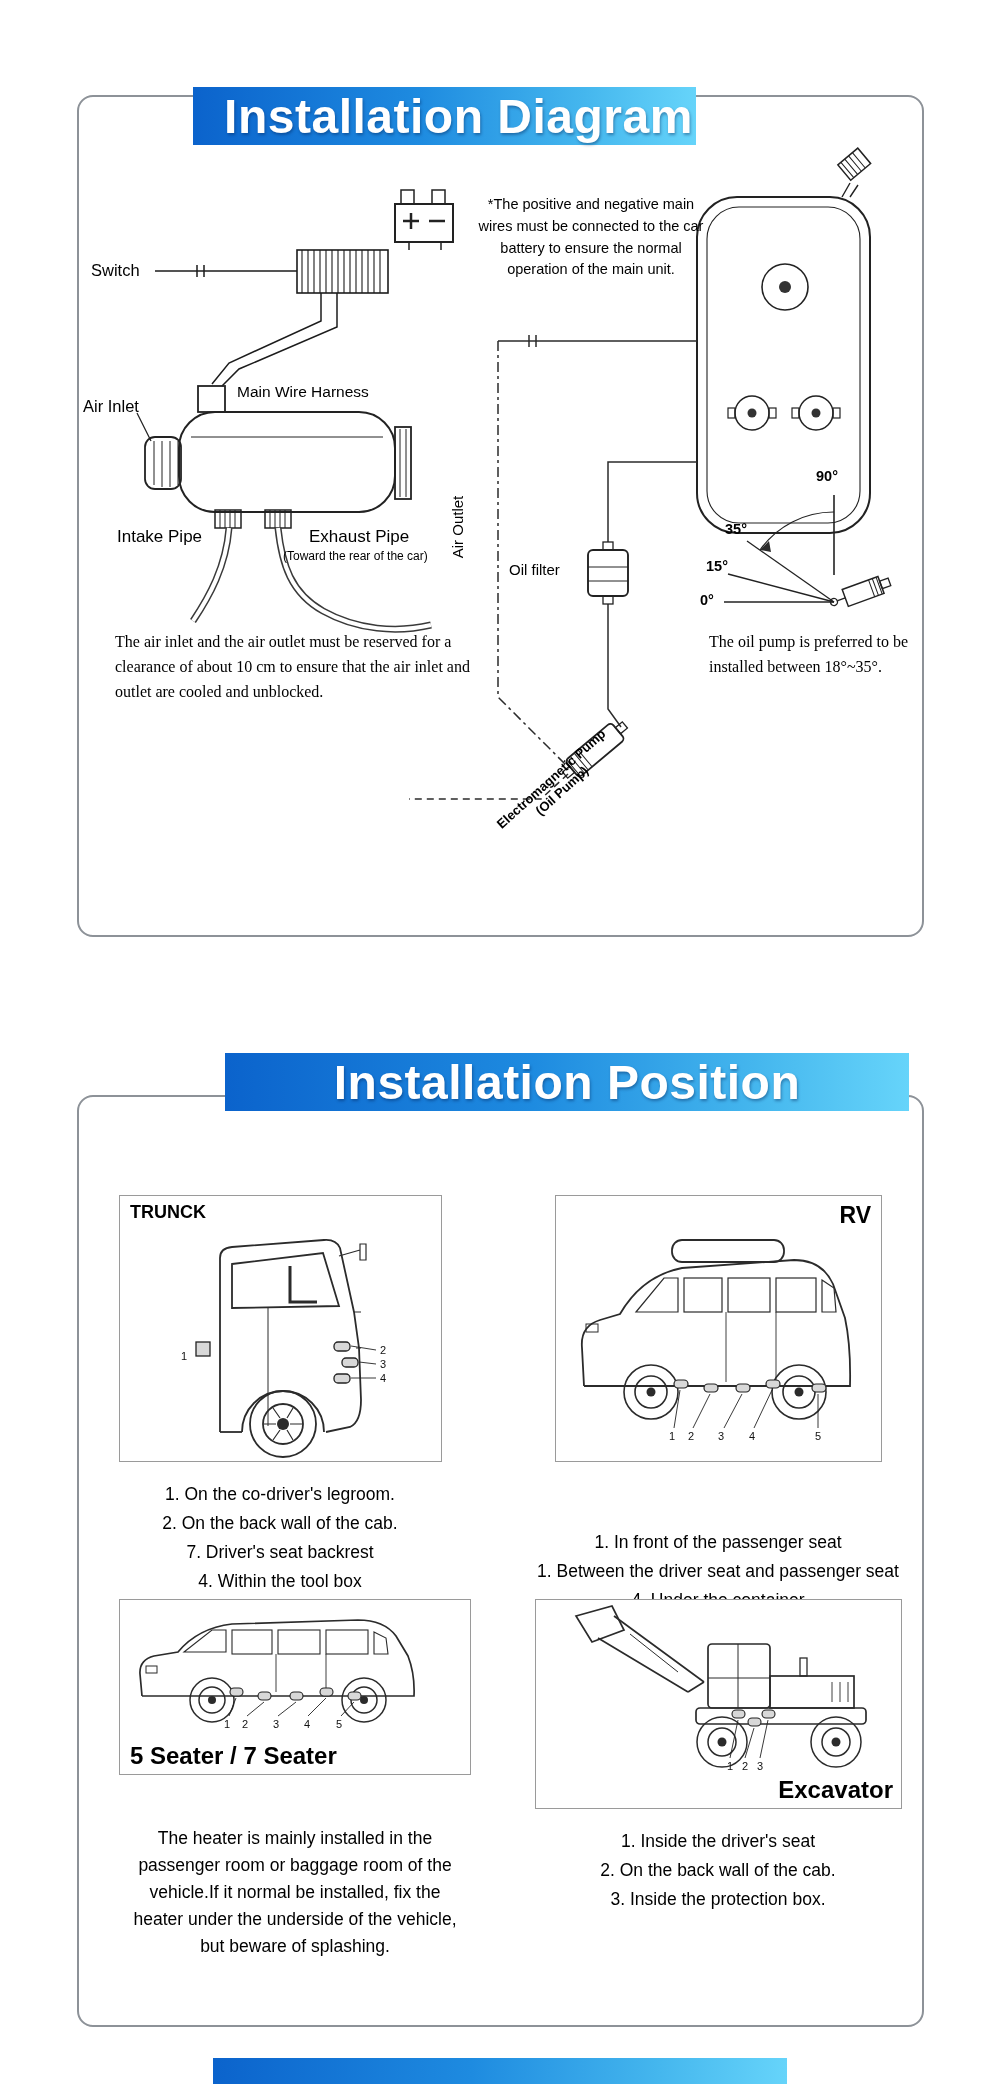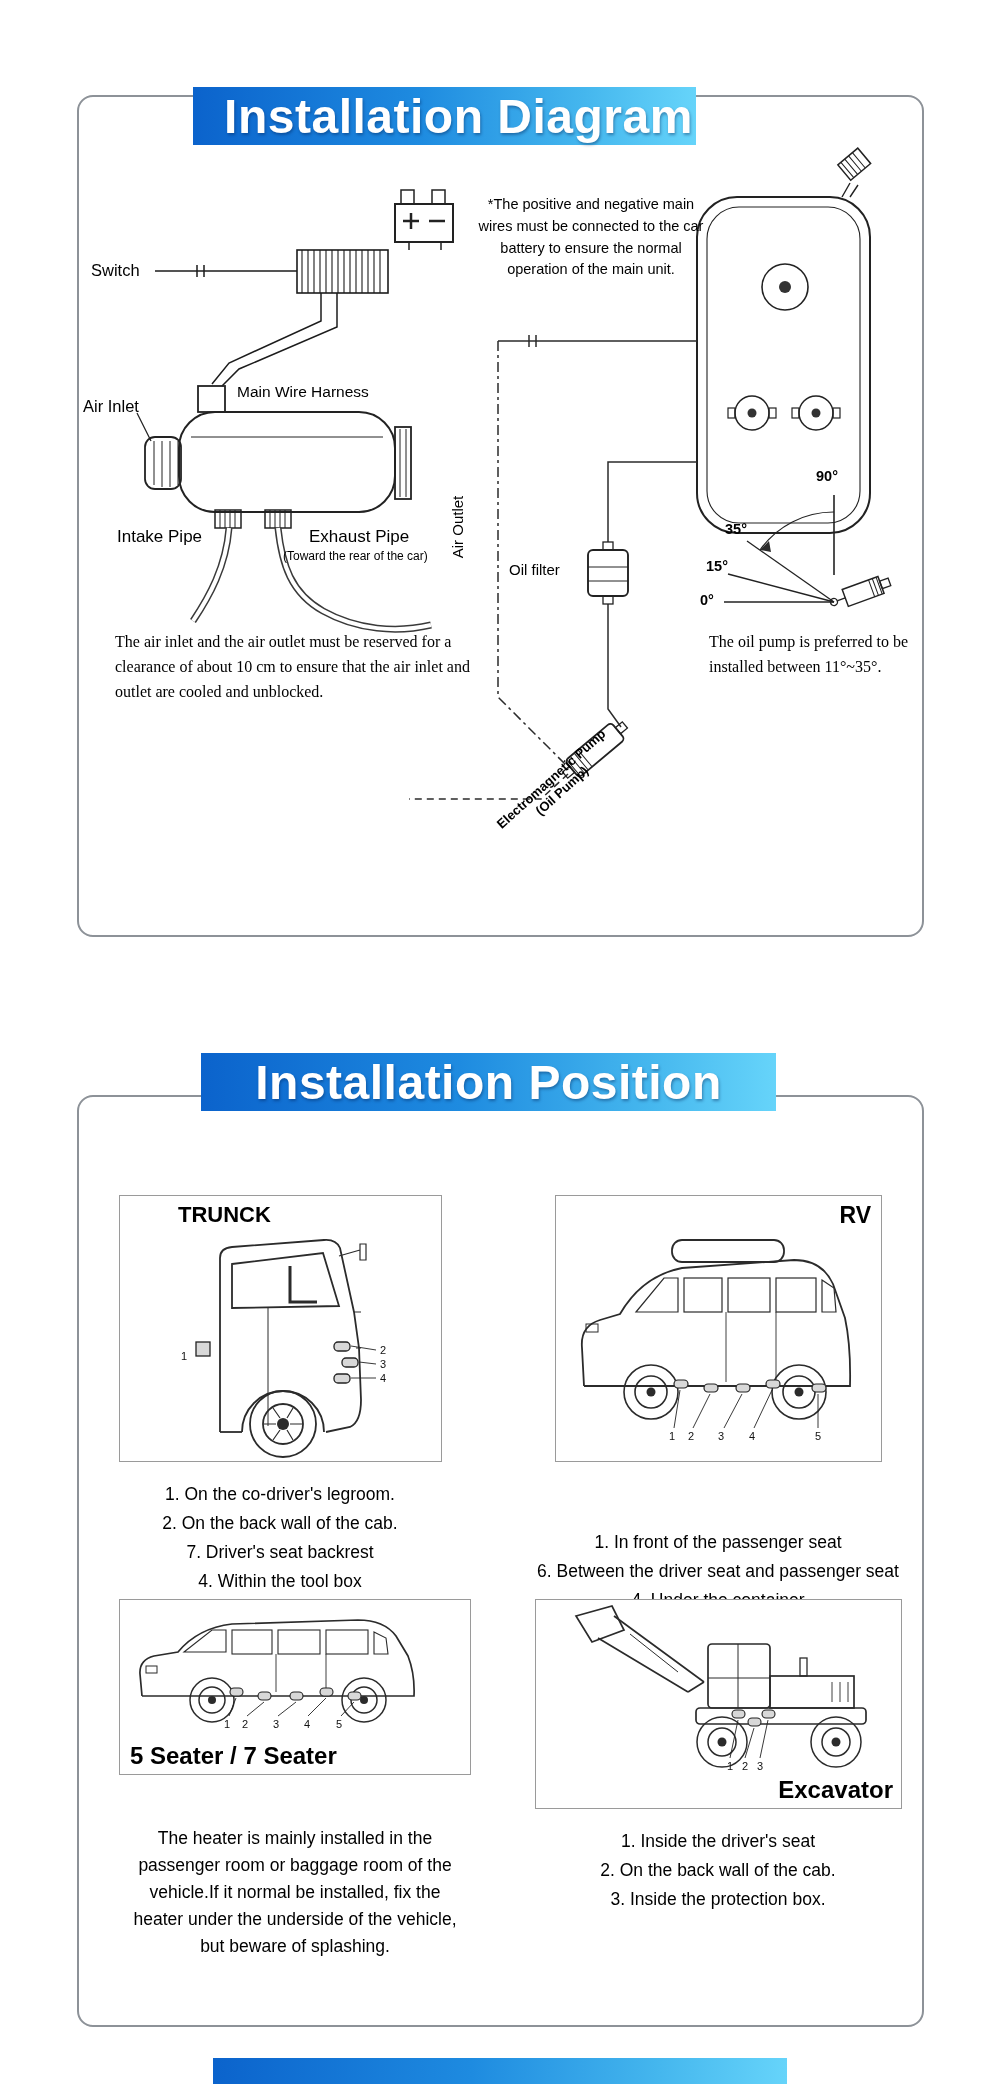--- a/index.html
+++ b/index.html
@@ -154,31 +154,31 @@
       <div>Electromagnetic Pump</div>
       <div>(Oil Pump)</div>
     </div>
 
     <div class="lbl ang" style="left:737px; top:371px;">90°</div>
     <div class="lbl ang" style="left:646px; top:424px;">35°</div>
     <div class="lbl ang" style="left:627px; top:461px;">15°</div>
     <div class="lbl ang" style="left:621px; top:495px;">0°</div>
 
     <div class="lbl wrap serif" style="left:36px; top:533px; width:390px; font-size:16px; line-height:1.55;">The air inlet and the air outlet must be reserved for a clearance of about 10 cm to ensure that the air inlet and outlet are cooled and unblocked.</div>
-    <div class="lbl wrap serif" style="left:630px; top:533px; width:225px; font-size:16px; line-height:1.55;">The oil pump is preferred to be installed between 11°~35°.</div>
+    <div class="lbl wrap serif" style="left:630px; top:533px; width:225px; font-size:16px; line-height:1.55;">The oil pump is preferred to be installed between 18°~35°.</div>
   </div>
 
   <div class="banner" style="left:193px; top:87px; width:503px;padding-left:28px;">
     <div class="banner-title">Installation Diagram</div>
   </div>
 
   <div class="panel" style="left:77px; top:1095px; width:847px; height:932px;">
 
     <div class="vbox" style="left:40px; top:98px; width:323px; height:267px;">
-      <div class="vlabel" style="left:10px; top:6px; font-size:22px;margin-left:48px;">TRUNCK</div>
+      <div class="vlabel" style="left:10px; top:6px; font-size:18px;">TRUNCK</div>
       <svg width="321" height="265" viewBox="0 0 321 265">
         <g stroke="#2b2b2b" fill="none" stroke-width="1.8">
           <path d="M100,236 L100,62 Q100,52 112,51 L204,44 Q216,43 220,52 L234,116 L239,152 L241,204 Q241,226 230,231 L206,236"></path>
           <path d="M100,236 L122,236"></path>
           <path d="M122,236 A41,41 0 0 1 204,236"></path>
           <path d="M112,68 L203,57 L219,110 L112,112 Z"></path>
           <path d="M170,70 L170,106 L197,106" stroke-width="3"></path>
           <path d="M219,60 L240,54 M240,48 h6 v16 h-6 z" stroke-width="1.2"></path>
           <path d="M148,112 L148,230" stroke-width="1"></path>
           <path d="M234,116 L241,116 M236,152 L241,152" stroke-width="1"></path>
@@ -243,21 +243,21 @@
 
     <div class="caption" style="left:201px; top:383px;">
       <div class="cap-line">1. On the co-driver's legroom.</div>
       <div class="cap-line">2. On the back wall of the cab.</div>
       <div class="cap-line">7. Driver's seat backrest</div>
       <div class="cap-line">4. Within the tool box</div>
     </div>
 
     <div class="caption" style="left:639px; top:383px;margin-top:48px;">
       <div class="cap-line">1. In front of the passenger seat</div>
-      <div class="cap-line">6. Between the driver seat and passenger seat</div>
+      <div class="cap-line">1. Between the driver seat and passenger seat</div>
       <div class="cap-line">4. Under the container</div>
       <div class="cap-line">5. In the trunk</div>
     </div>
 
     <div class="vbox" style="left:40px; top:502px; width:352px; height:176px;">
       <div class="vlabel" style="left:10px; bottom:4px; font-size:24px;">5 Seater / 7 Seater</div>
       <svg width="350" height="174" viewBox="0 0 350 174">
         <g stroke="#2b2b2b" fill="none" stroke-width="1.7">
           <path d="M22,96 L20,74 Q19,60 34,56 L58,52 Q78,28 112,24 L238,20 Q264,20 276,36 L288,56 Q295,74 294,96 L22,96"></path>
           <path d="M64,52 L92,30 L106,30 L106,52 Z" stroke-width="1.1"></path>
@@ -330,19 +330,19 @@
       <div style="font-size:17.5px; line-height:27px; color:#000;">The heater is mainly installed in the passenger room or baggage room of the vehicle.If it normal be installed, fix the heater under the underside of the vehicle, but beware of splashing.</div>
     </div>
 
     <div class="caption" style="left:639px; top:730px;">
       <div class="cap-line">1. Inside the driver's seat</div>
       <div class="cap-line">2. On the back wall of the cab.</div>
       <div class="cap-line">3. Inside the protection box.</div>
     </div>
   </div>
 
-  <div class="banner" style="left:201px; top:1053px; width:575px;justify-content:center;">
+  <div class="banner" style="left:225px; top:1053px; width:684px;justify-content:center;">
     <div class="banner-title">Installation Position</div>
   </div>
 
   <div class="strip" style="left:213px; top:2058px; width:574px;"></div>
 
 </div>
 
 </body></html>

